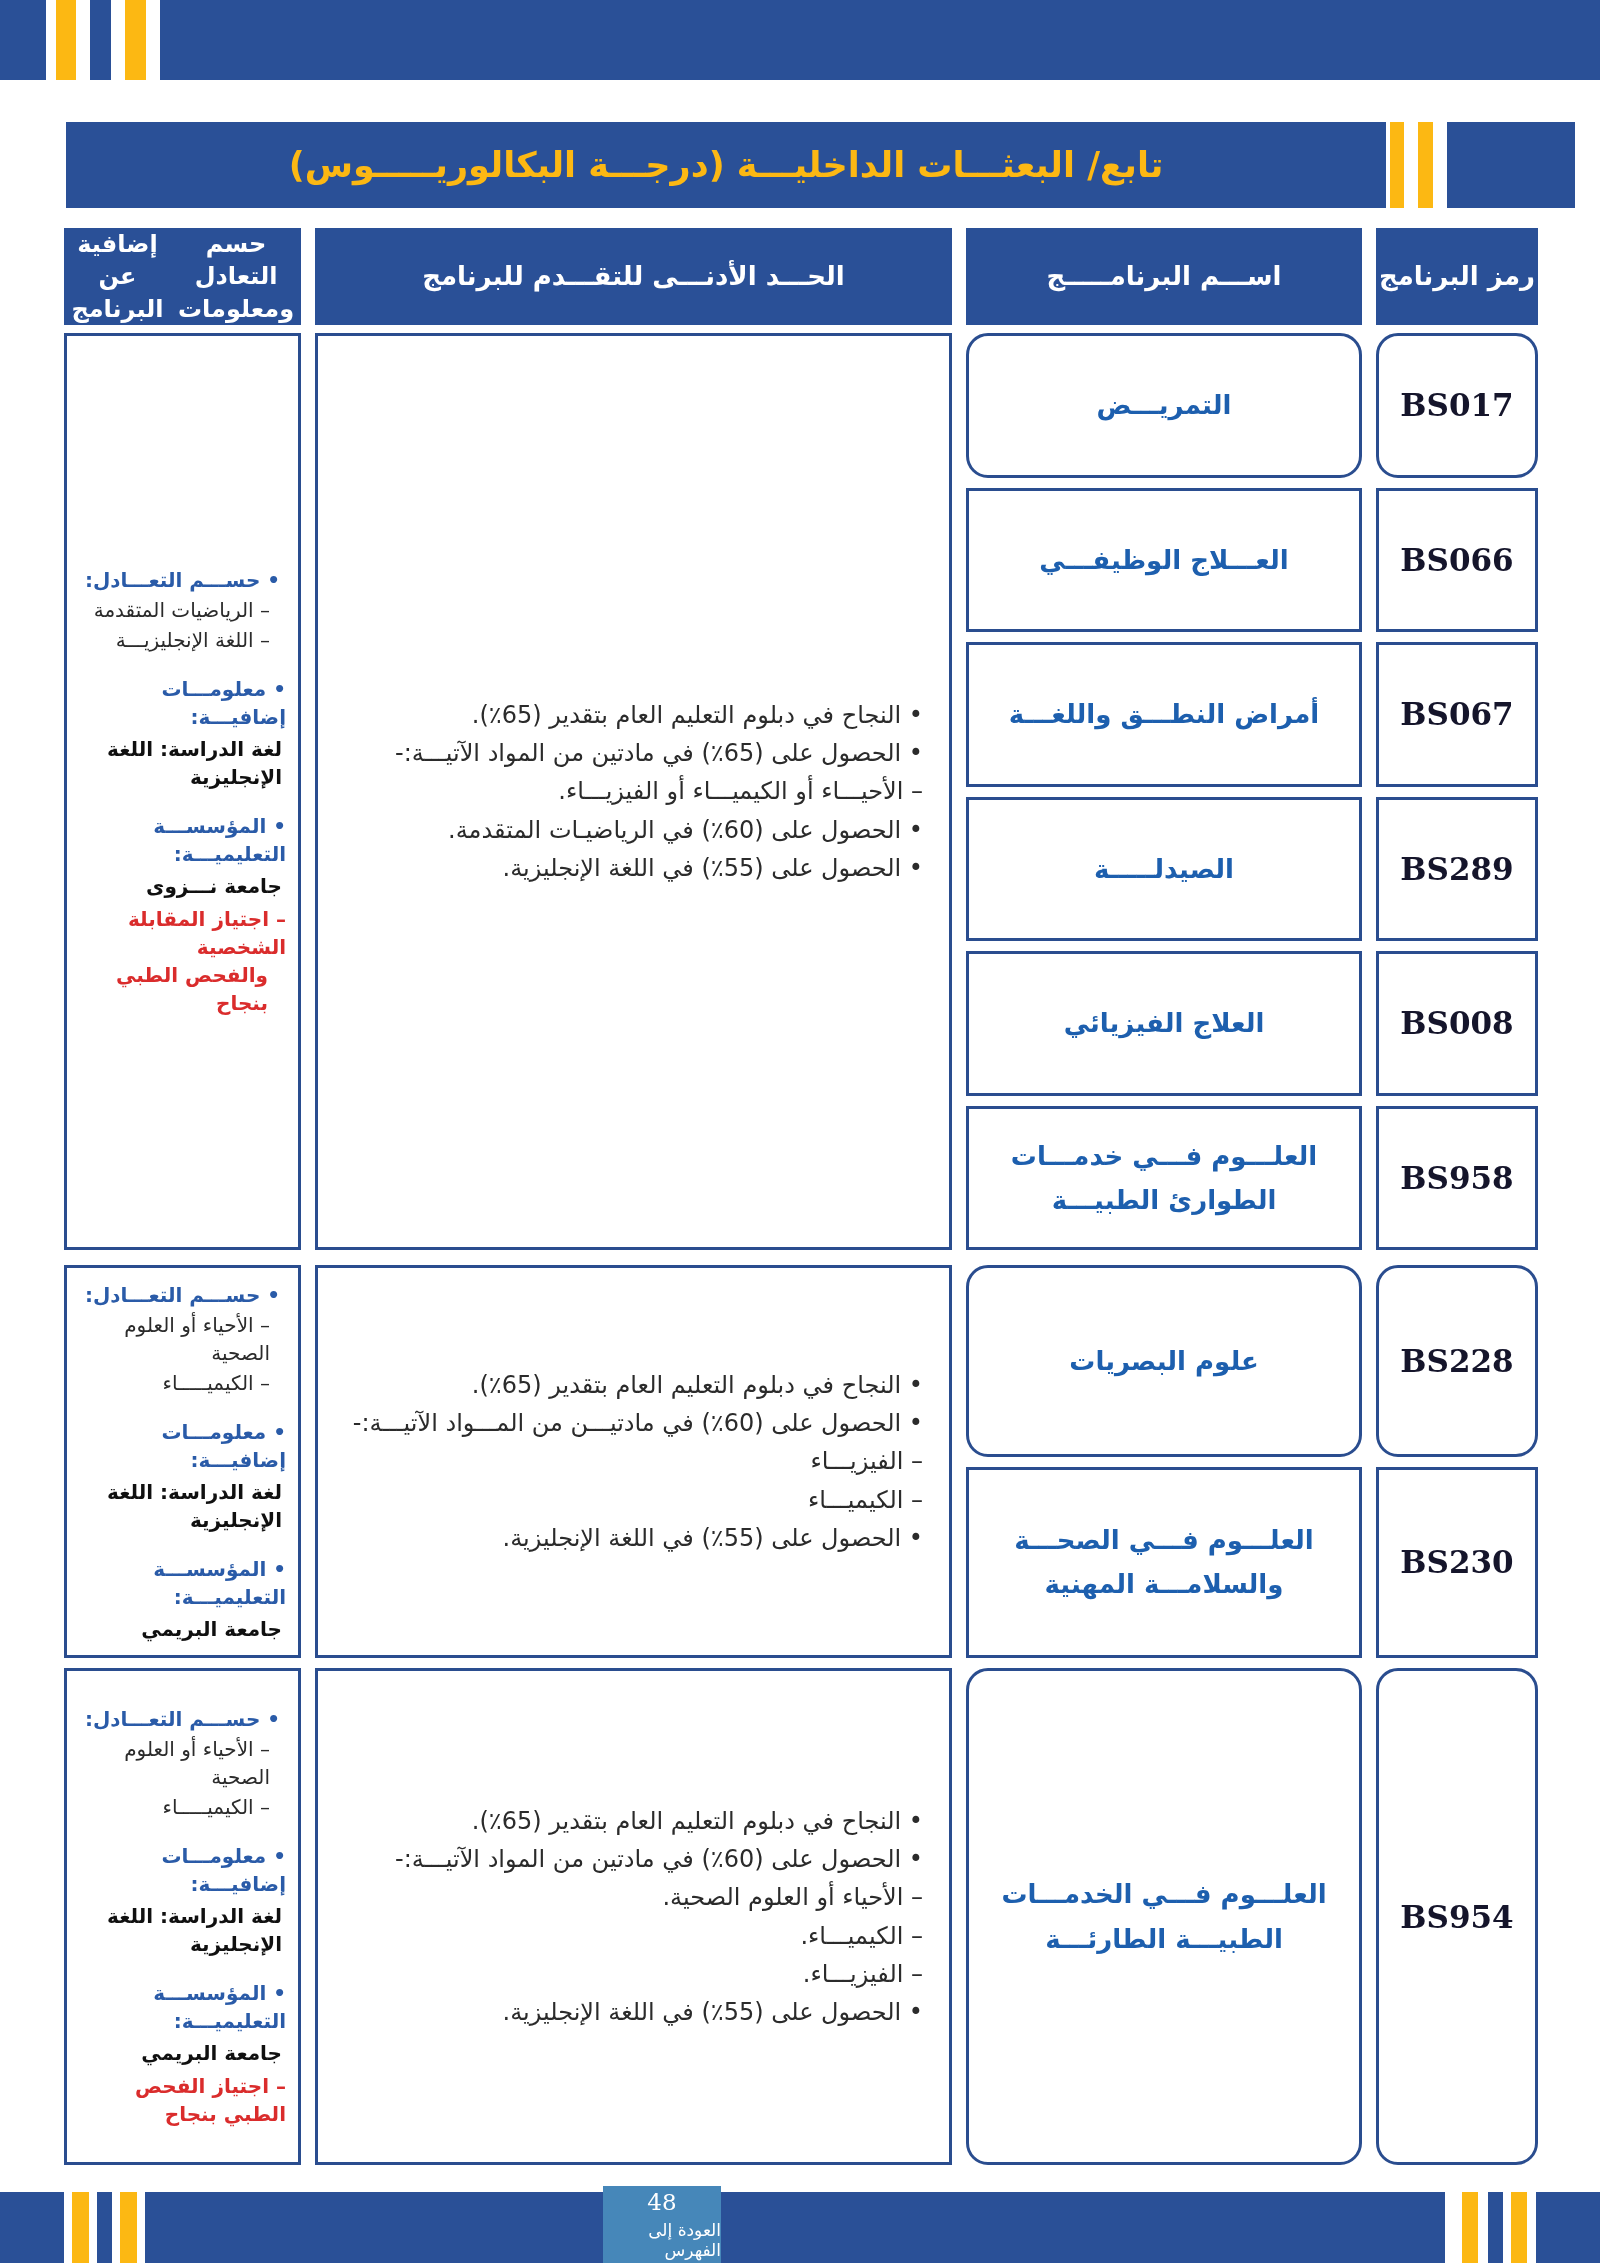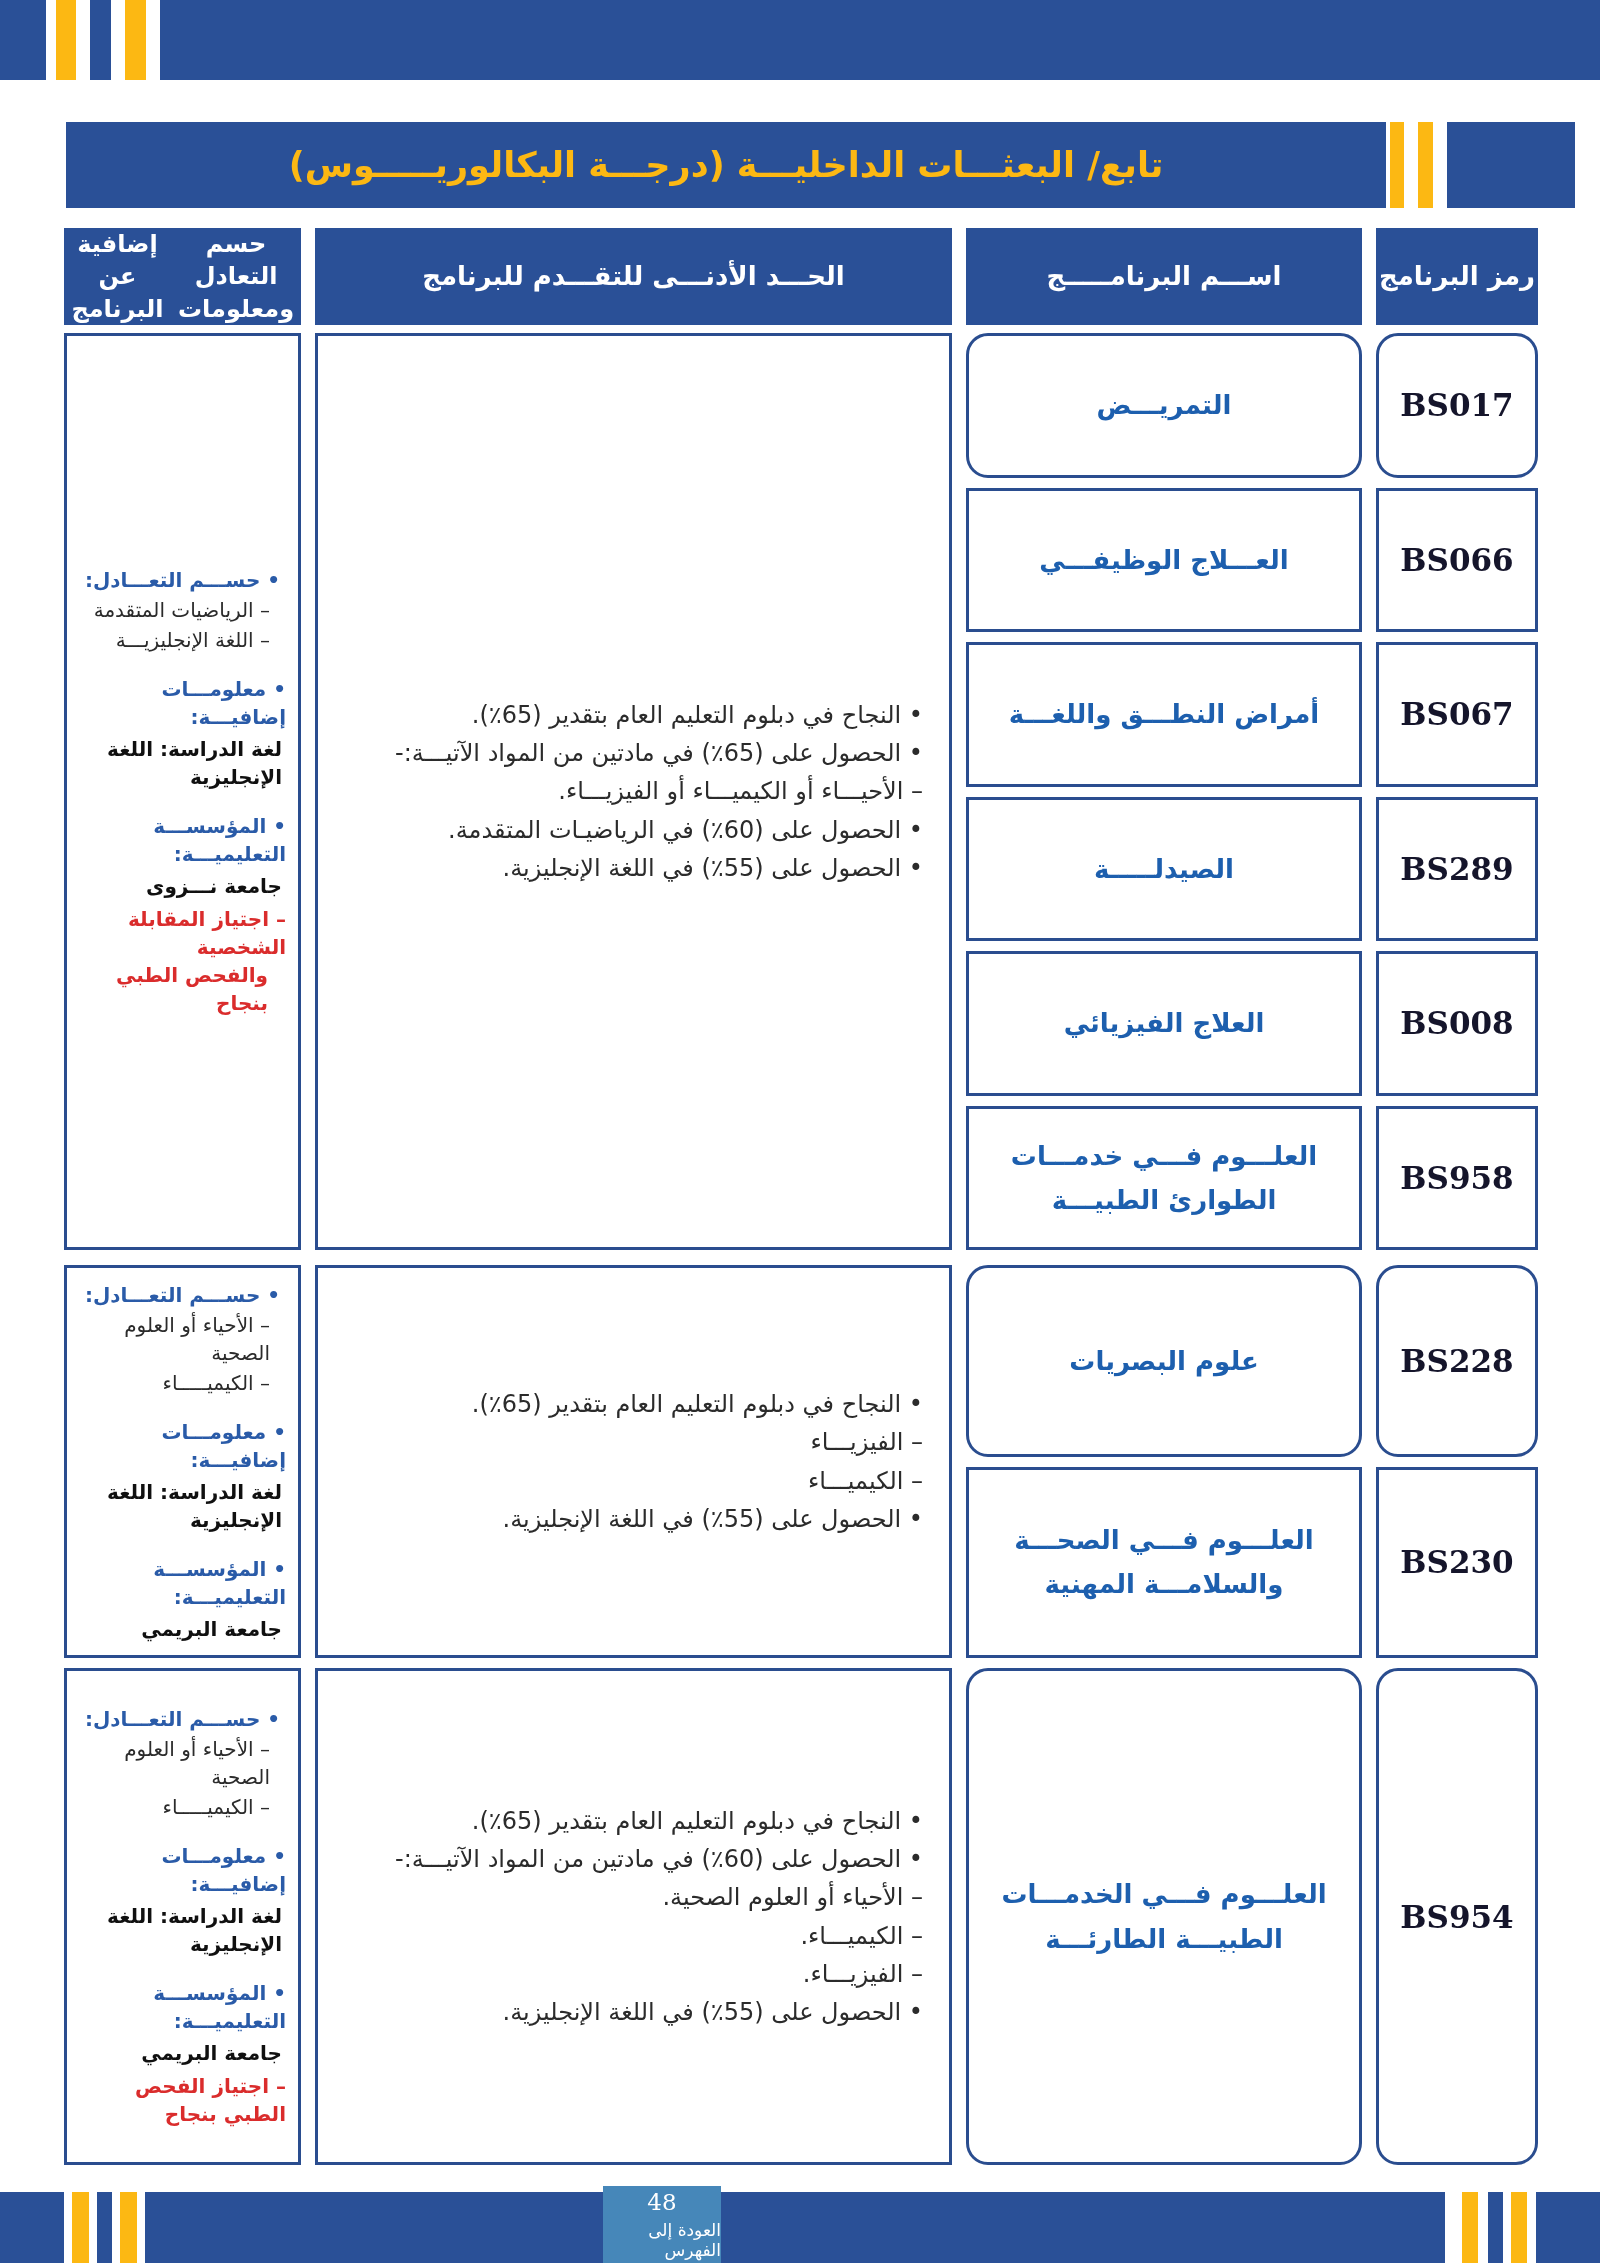--- a/index.html
+++ b/index.html
@@ -140,20 +140,21 @@
   </div>
 
   <div class="tgrid g2">
     <div class="cell c-code r1">BS228</div>
     <div class="cell c-name r1">علوم البصريات</div>
     <div class="cell c-code r2">BS230</div>
     <div class="cell c-name r2">العلـــوم فـــي الصحـــة والسلامـــة المهنية</div>
 
     <div class="cell c-min">
       <div class="rq">• النجاح في دبلوم التعليم العام بتقدير (65٪).</div>
+      <div class="rq">• الحصول على (60٪) في مادتيـــن من المـــواد الآتيـــة:-</div>
       <div class="rq">– الفيزيـــاء</div>
       <div class="rq">– الكيميـــاء</div>
       <div class="rq">• الحصول على (55٪) في اللغة الإنجليزية.</div>
     </div>
 
     <div class="cell c-extra">
       <div class="x-label">• حســـم التعـــادل:</div>
       <div class="x-item">– الأحياء أو العلوم الصحية</div>
       <div class="x-item">– الكيميـــــاء</div>
       <div class="x-label">• معلومـــات إضافيـــة:</div>

